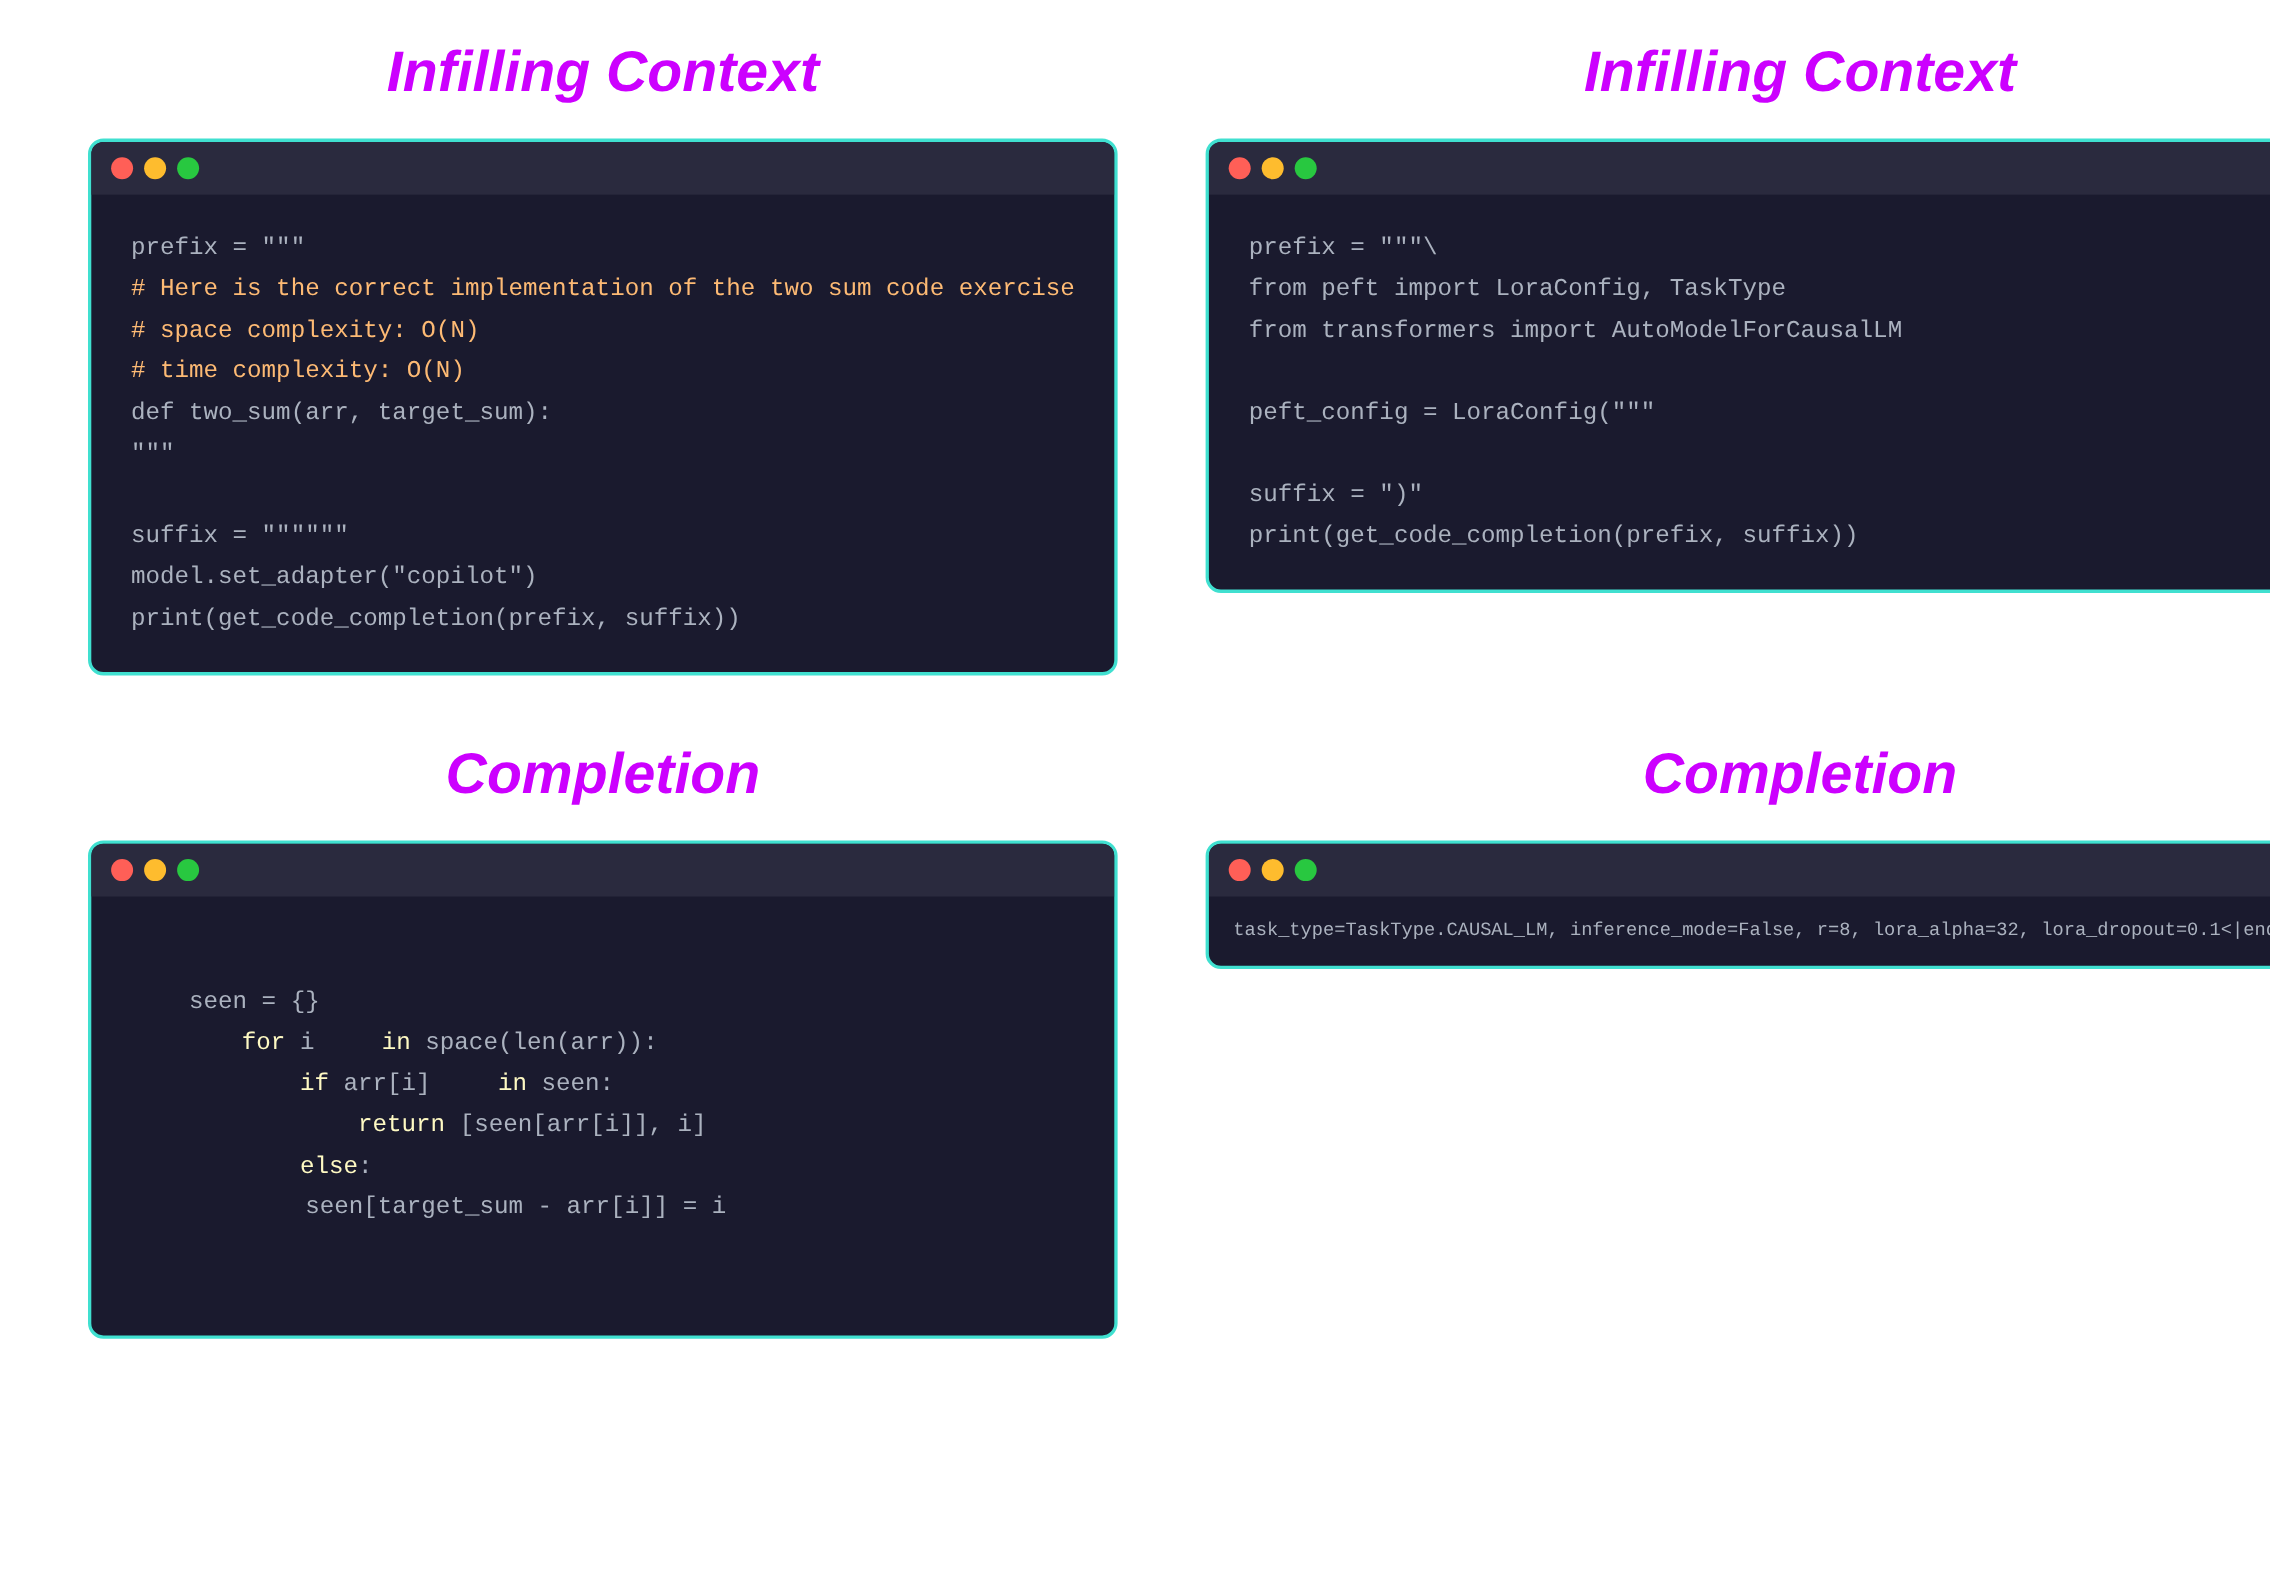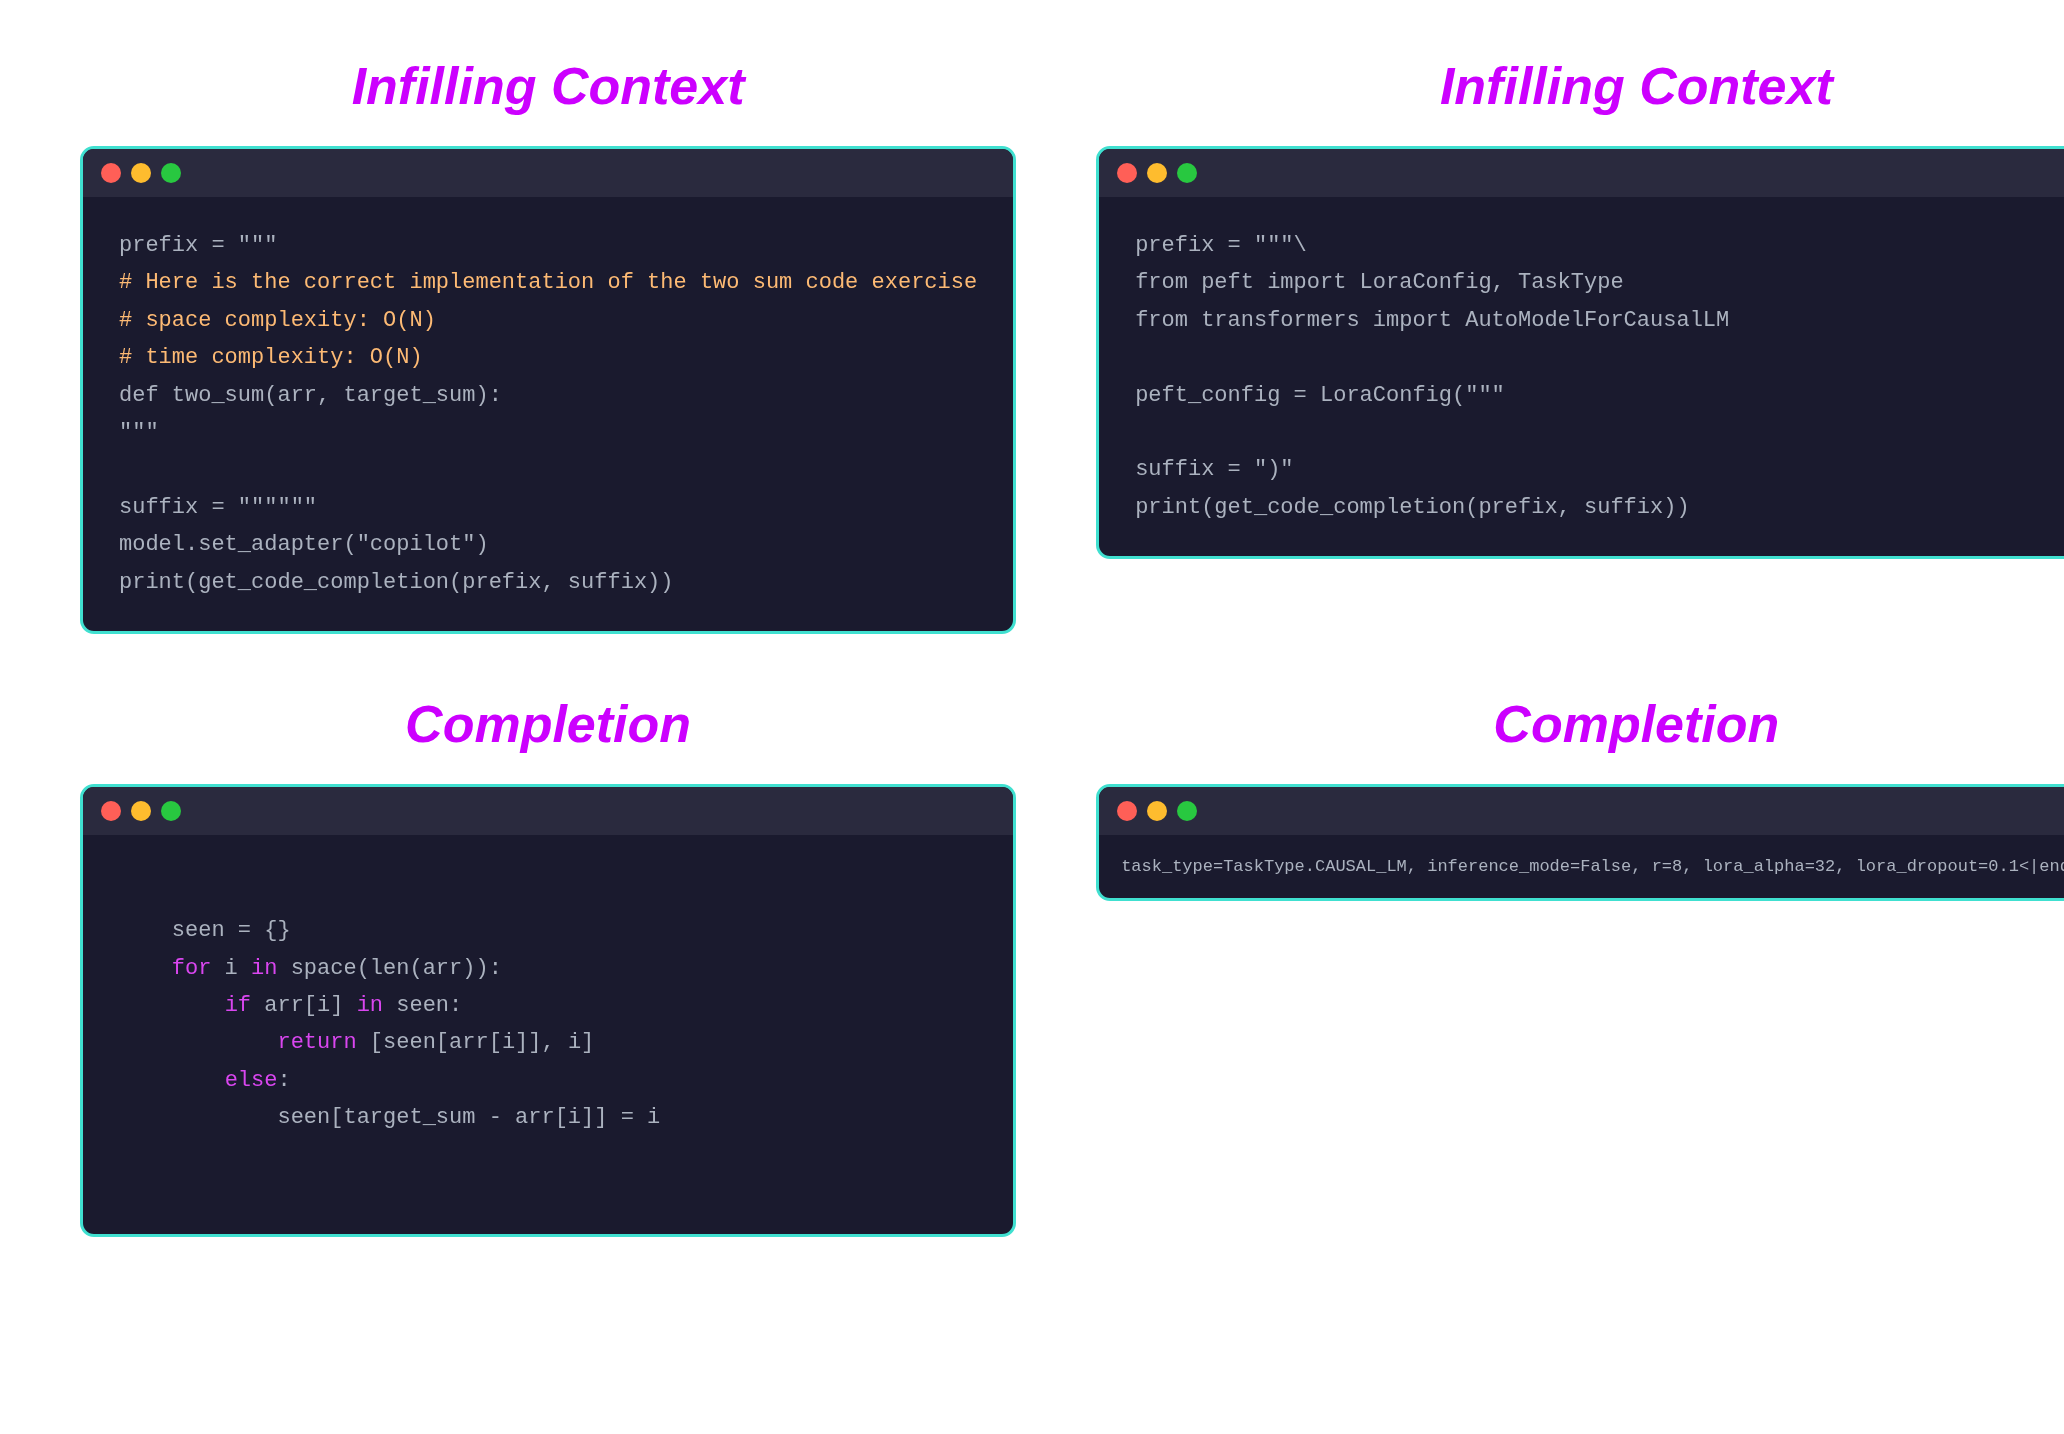--- a/index.html
+++ b/index.html
@@ -7,21 +7,21 @@
     body {
       background: #ffffff;
       font-family: 'Courier New', Courier, monospace;
       min-height: 1434px;
       width: 2064px;
       overflow-x: hidden;
     }
 
     .page-container {
       width: 1976px;
-      padding: 56px 80px;
+      padding: 36px 80px;
     }
 
     .two-col-grid {
       display: grid;
       grid-template-columns: 1fr 1fr;
       gap: 60px 80px;
     }
 
     .section-title {
       font-family: Arial, Helvetica, sans-serif;
@@ -60,21 +60,21 @@
     .dot-yellow { background: #febc2e; }
     .dot-green { background: #28c840; }
 
     .code-body {
       padding: 30px 36px;
       font-size: 22px;
       line-height: 1.7;
       color: #c9d1d9;
     }
 
-    .code-body .kw { color: #d946ef; }
+    .code-body .kw { color: #fef9c3; margin-left: 48px; }
     .code-body .comment { color: #fdba74; }
     .code-body .plain { color: #abb2bf; }
 
     .code-line {
       white-space: pre;
     }
 
     .completion-small .code-body {
       font-size: 18px;
       padding: 22px 28px;

